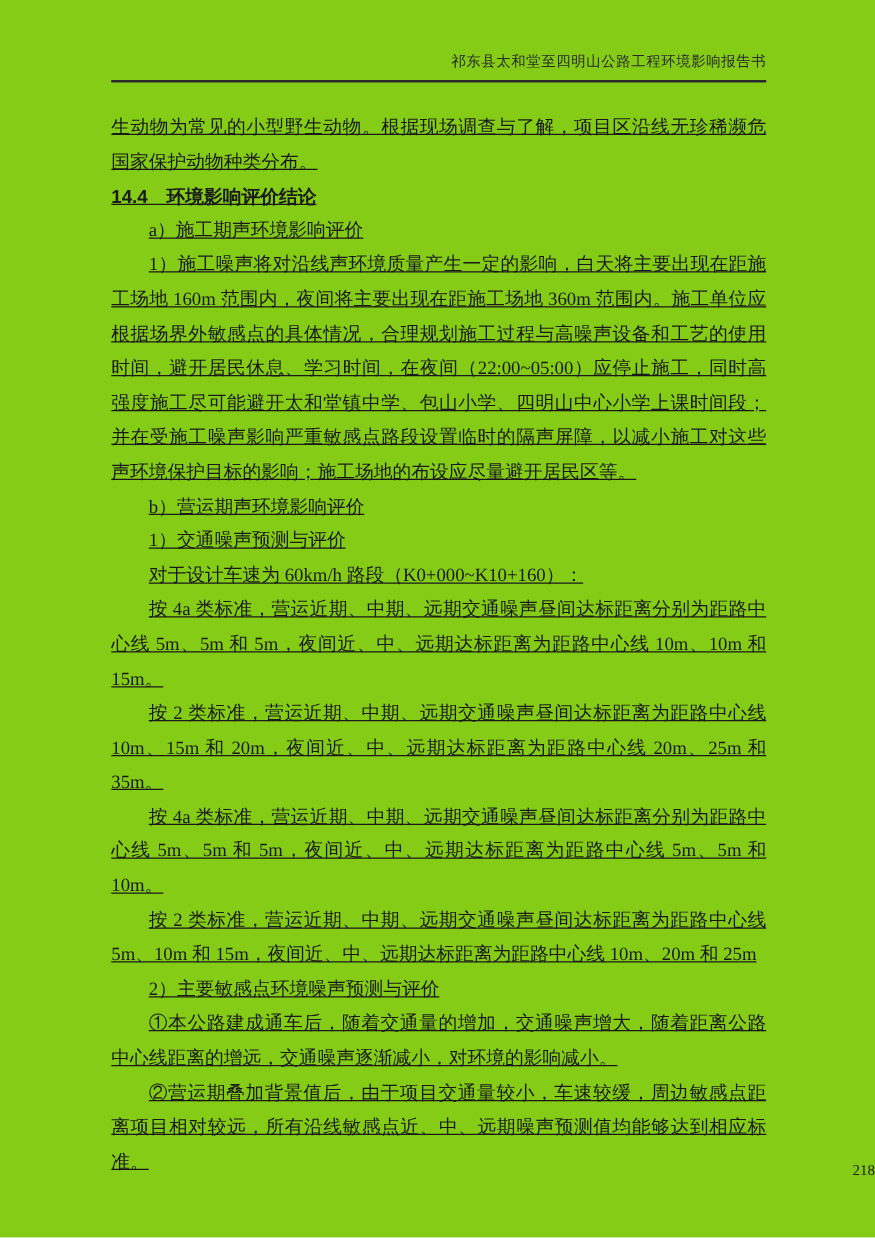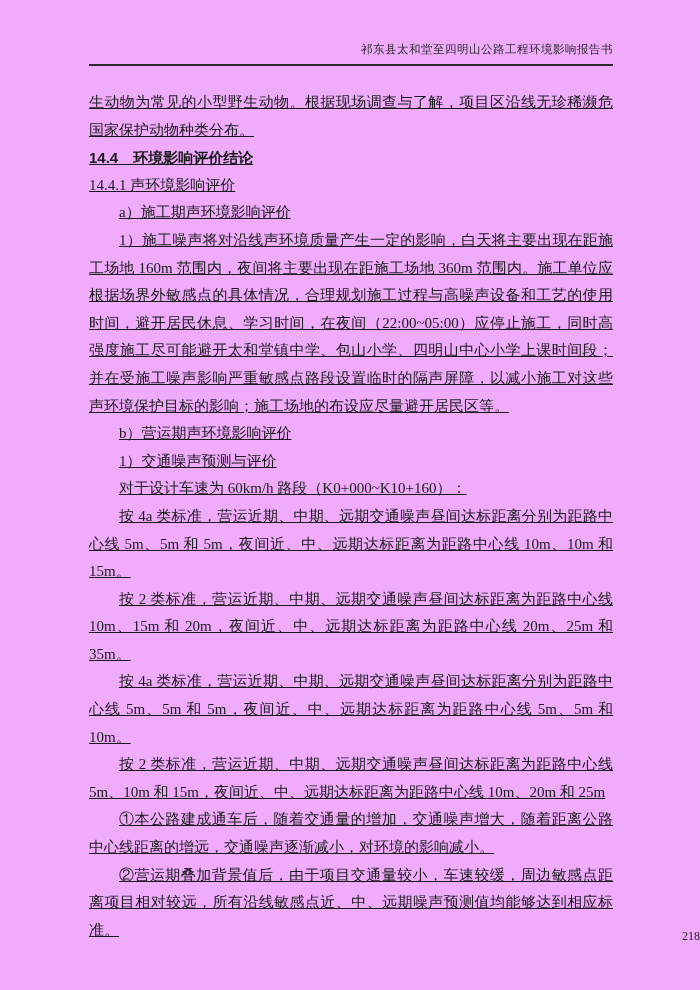--- a/index.html
+++ b/index.html
@@ -4,21 +4,21 @@
 <style>
   html, body {
     margin: 0;
     padding: 0;
     background: #ffffff;
   }
   .page {
     position: relative;
     width: 700px;
     height: 990px;
-    background: #f0abfc;
+    background: #84cc16;
     overflow: hidden;
     font-family: "Liberation Serif", "DejaVu Serif", serif;
     color: #1c1c1c;
   }
   .header {
     position: absolute;
     top: 42px;
     left: 89px;
     right: 87px;
     text-align: right;
@@ -61,28 +61,28 @@
 </style>
 </head>
 <body>
 
 <div class="page">
   <div class="header">祁东县太和堂至四明山公路工程环境影响报告书</div>
 
   <div class="content">
       <div class="blk p">生动物为常见的小型野生动物。根据现场调查与了解，项目区沿线无珍稀濒危国家保护动物种类分布。</div>
       <div class="blk h1">14.4　环境影响评价结论</div>
-      <div class="blk h2">14.4.1 声环境影响评价</div>
       <div class="blk p indent">a）施工期声环境影响评价</div>
       <div class="blk p indent">1）施工噪声将对沿线声环境质量产生一定的影响，白天将主要出现在距施工场地 160m 范围内，夜间将主要出现在距施工场地 360m 范围内。施工单位应根据场界外敏感点的具体情况，合理规划施工过程与高噪声设备和工艺的使用时间，避开居民休息、学习时间，在夜间（22:00~05:00）应停止施工，同时高强度施工尽可能避开太和堂镇中学、包山小学、四明山中心小学上课时间段；并在受施工噪声影响严重敏感点路段设置临时的隔声屏障，以减小施工对这些声环境保护目标的影响；施工场地的布设应尽量避开居民区等。</div>
       <div class="blk p indent">b）营运期声环境影响评价</div>
       <div class="blk p indent">1）交通噪声预测与评价</div>
       <div class="blk p indent">对于设计车速为 60km/h 路段（K0+000~K10+160）：</div>
       <div class="blk p indent">按 4a 类标准，营运近期、中期、远期交通噪声昼间达标距离分别为距路中心线 5m、5m 和 5m，夜间近、中、远期达标距离为距路中心线 10m、10m 和 15m。</div>
       <div class="blk p indent">按 2 类标准，营运近期、中期、远期交通噪声昼间达标距离为距路中心线 10m、15m 和 20m，夜间近、中、远期达标距离为距路中心线 20m、25m 和 35m。</div>
       <div class="blk p indent">按 4a 类标准，营运近期、中期、远期交通噪声昼间达标距离分别为距路中心线 5m、5m 和 5m，夜间近、中、远期达标距离为距路中心线 5m、5m 和 10m。</div>
       <div class="blk p indent">按 2 类标准，营运近期、中期、远期交通噪声昼间达标距离为距路中心线 5m、10m 和 15m，夜间近、中、远期达标距离为距路中心线 10m、20m 和 25m</div>
+      <div class="blk p indent">2）主要敏感点环境噪声预测与评价</div>
       <div class="blk p indent">①本公路建成通车后，随着交通量的增加，交通噪声增大，随着距离公路中心线距离的增远，交通噪声逐渐减小，对环境的影响减小。</div>
       <div class="blk p indent">②营运期叠加背景值后，由于项目交通量较小，车速较缓，周边敏感点距离项目相对较远，所有沿线敏感点近、中、远期噪声预测值均能够达到相应标准。</div>
     </div>
 
   <div class="footer">218</div>
 </div>
 
 </body></html>

